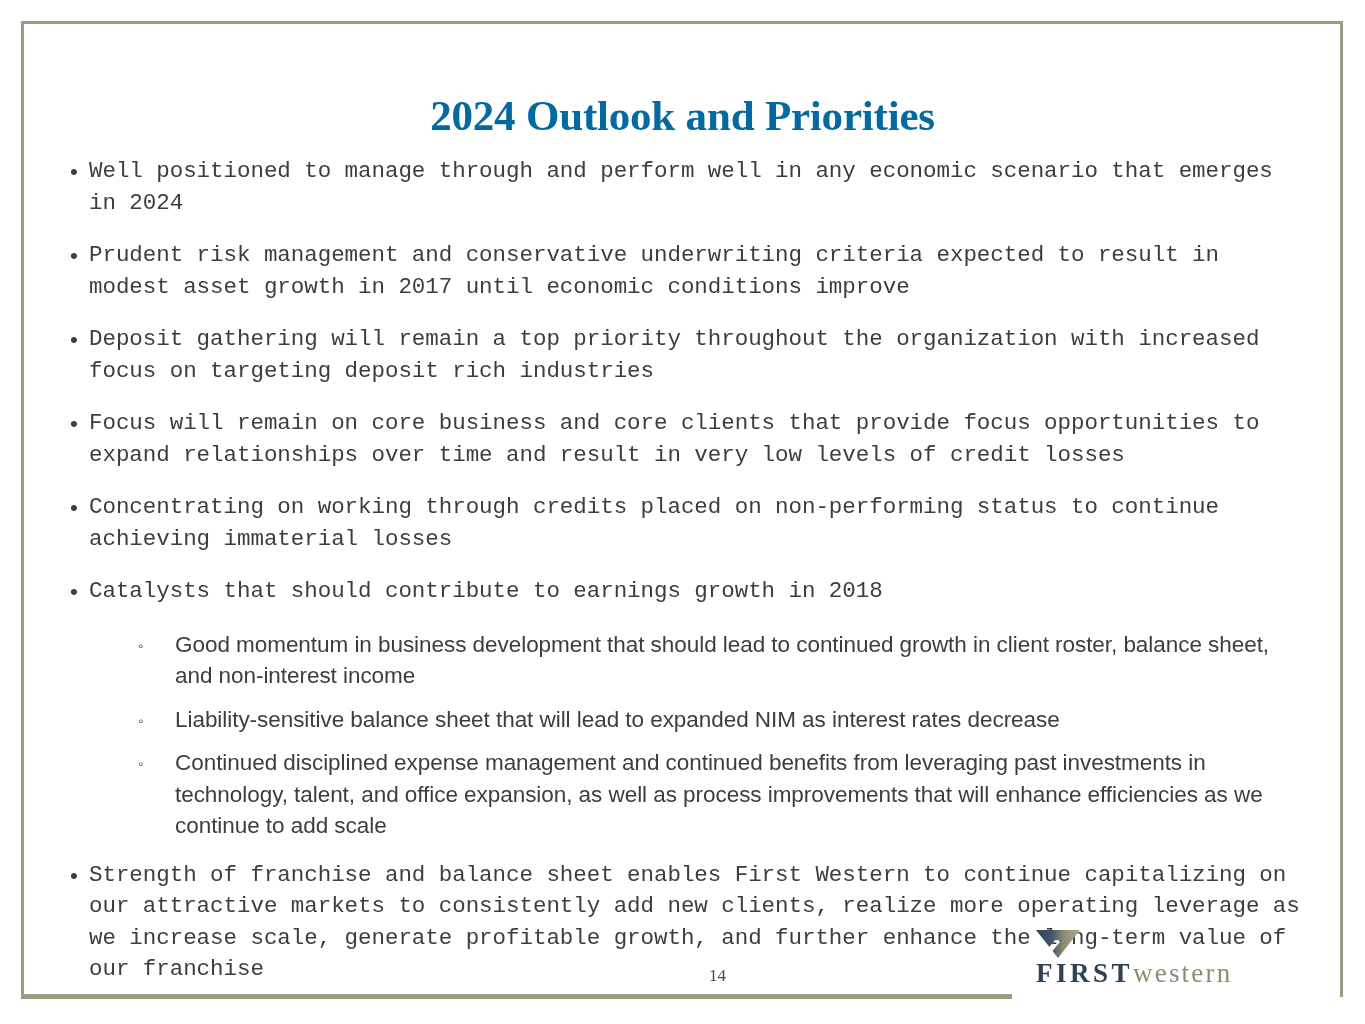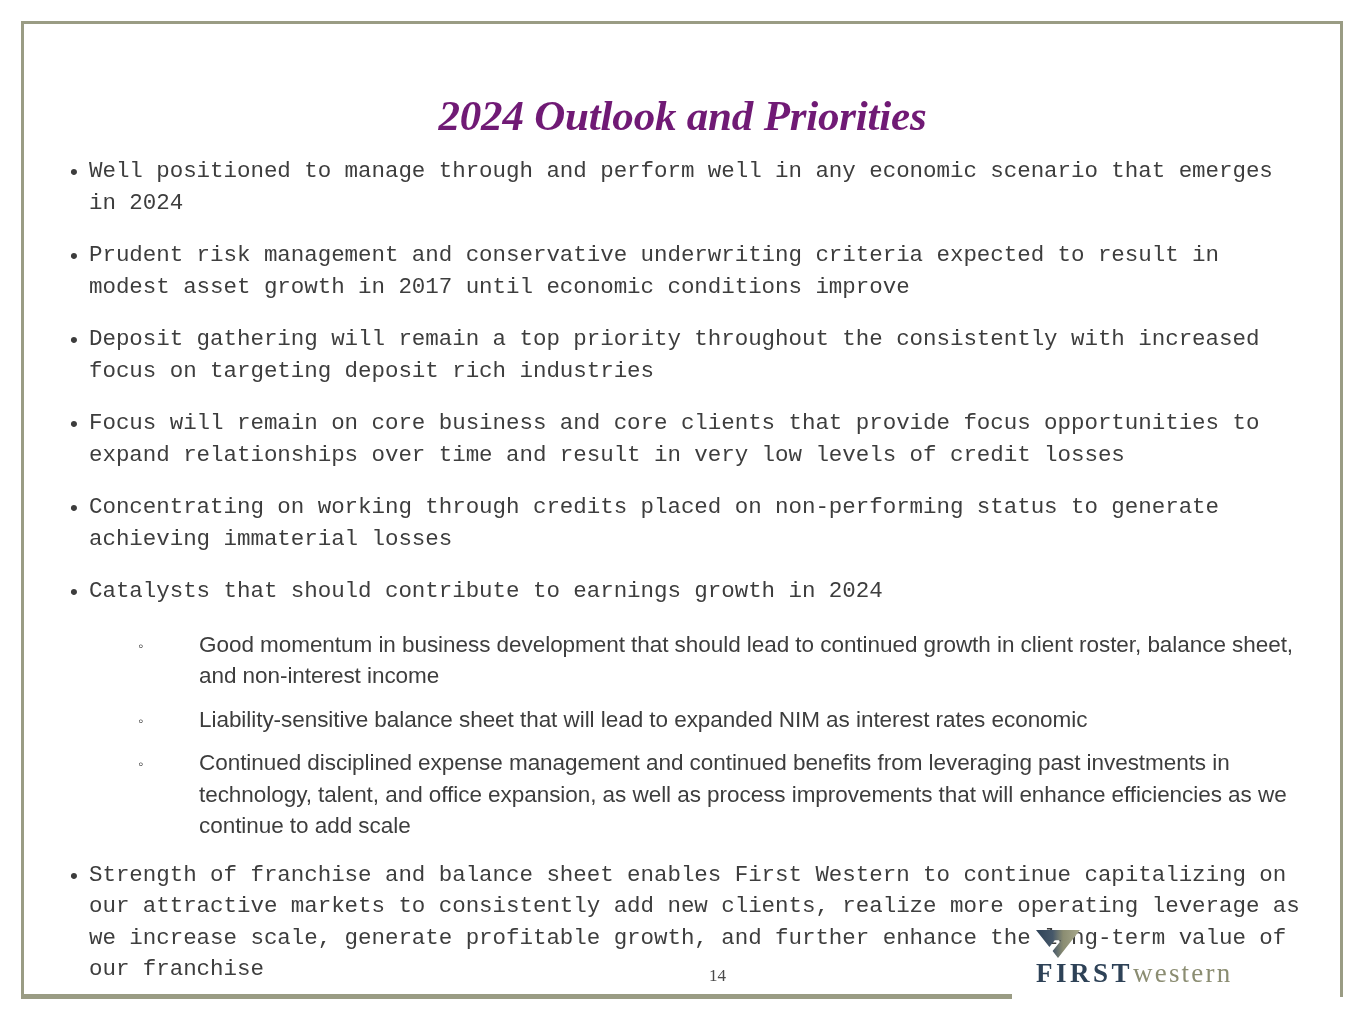--- a/index.html
+++ b/index.html
@@ -48,23 +48,22 @@
   .title {
     position: absolute;
     left: 0;
     top: 62px;
     width: 1365px;
     text-align: center;
     font-family: "Liberation Serif", "DejaVu Serif", serif;
     font-weight: bold;
     font-size: 43px;
     letter-spacing: -0.2px;
-    color: #701a75;
+    color: #0369a1;
     white-space: nowrap;
-    font-style: italic;
   }
 
   .body-list {
     position: absolute;
     left: 62px;
     top: 156px;
     width: 1250px;
   }
 
   .bullet {
@@ -108,21 +107,20 @@
   .subbullet > .marker {
     position: absolute;
     left: 76px;
     top: 1px;
     font-size: 15px;
     line-height: 31.5px;
     color: #3d3d3d;
   }
   .subbullet > .btext {
     display: block;
-    margin-left: 24px;
   }
 
   .page-number {
     position: absolute;
     left: 646px;
     top: 966px;
     width: 80px;
     text-align: right;
     font-family: "Liberation Serif", "DejaVu Serif", serif;
     font-size: 17px;
@@ -177,46 +175,46 @@
       <span class="btext">Well positioned to manage through and perform well in any economic scenario that emerges in 2024</span>
     </div>
 
     <div class="bullet">
       <span class="marker">•</span>
       <span class="btext">Prudent risk management and conservative underwriting criteria expected to result in modest asset growth in 2017 until economic conditions improve</span>
     </div>
 
     <div class="bullet">
       <span class="marker">•</span>
-      <span class="btext">Deposit gathering will remain a top priority throughout the consistently with increased focus on targeting deposit rich industries</span>
+      <span class="btext">Deposit gathering will remain a top priority throughout the organization with increased focus on targeting deposit rich industries</span>
     </div>
 
     <div class="bullet">
       <span class="marker">•</span>
       <span class="btext">Focus will remain on core business and core clients that provide focus opportunities to expand relationships over time and result in very low levels of credit losses</span>
     </div>
 
     <div class="bullet">
       <span class="marker">•</span>
-      <span class="btext">Concentrating on working through credits placed on non-performing status to generate achieving immaterial losses</span>
-    </div>
-
-    <div class="bullet">
-      <span class="marker">•</span>
-      <span class="btext">Catalysts that should contribute to earnings growth in 2024</span>
+      <span class="btext">Concentrating on working through credits placed on non-performing status to continue achieving immaterial losses</span>
+    </div>
+
+    <div class="bullet">
+      <span class="marker">•</span>
+      <span class="btext">Catalysts that should contribute to earnings growth in 2018</span>
     </div>
 
     <div class="sublist">
       <div class="subbullet">
         <span class="marker">◦</span>
         <span class="btext">Good momentum in business development that should lead to continued growth in client roster, balance sheet, and non-interest income</span>
       </div>
       <div class="subbullet">
         <span class="marker">◦</span>
-        <span class="btext">Liability-sensitive balance sheet that will lead to expanded NIM as interest rates economic</span>
+        <span class="btext">Liability-sensitive balance sheet that will lead to expanded NIM as interest rates decrease</span>
       </div>
       <div class="subbullet">
         <span class="marker">◦</span>
         <span class="btext">Continued disciplined expense management and continued benefits from leveraging past investments in technology, talent, and office expansion, as well as process improvements that will enhance efficiencies as we continue to add scale</span>
       </div>
     </div>
 
     <div class="bullet" style="margin-top:18px;">
       <span class="marker">•</span>
       <span class="btext">Strength of franchise and balance sheet enables First Western to continue capitalizing on our attractive markets to consistently add new clients, realize more operating leverage as we increase scale, generate profitable growth, and further enhance the long-term value of our franchise</span>

